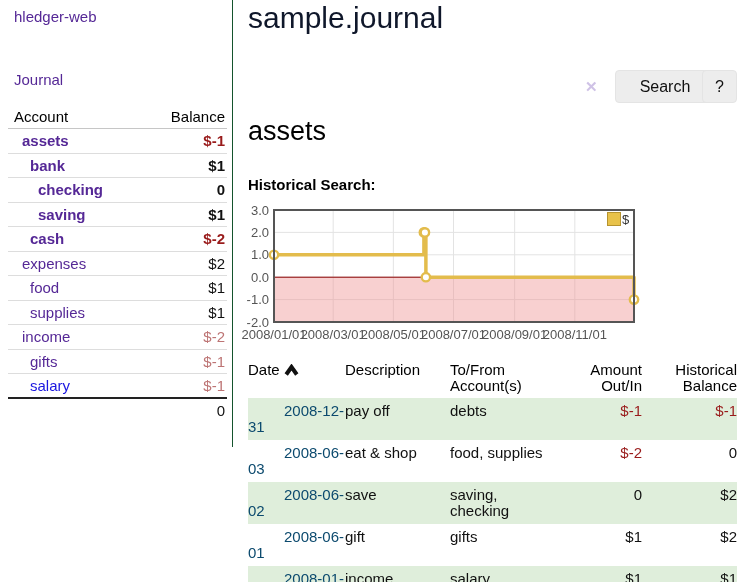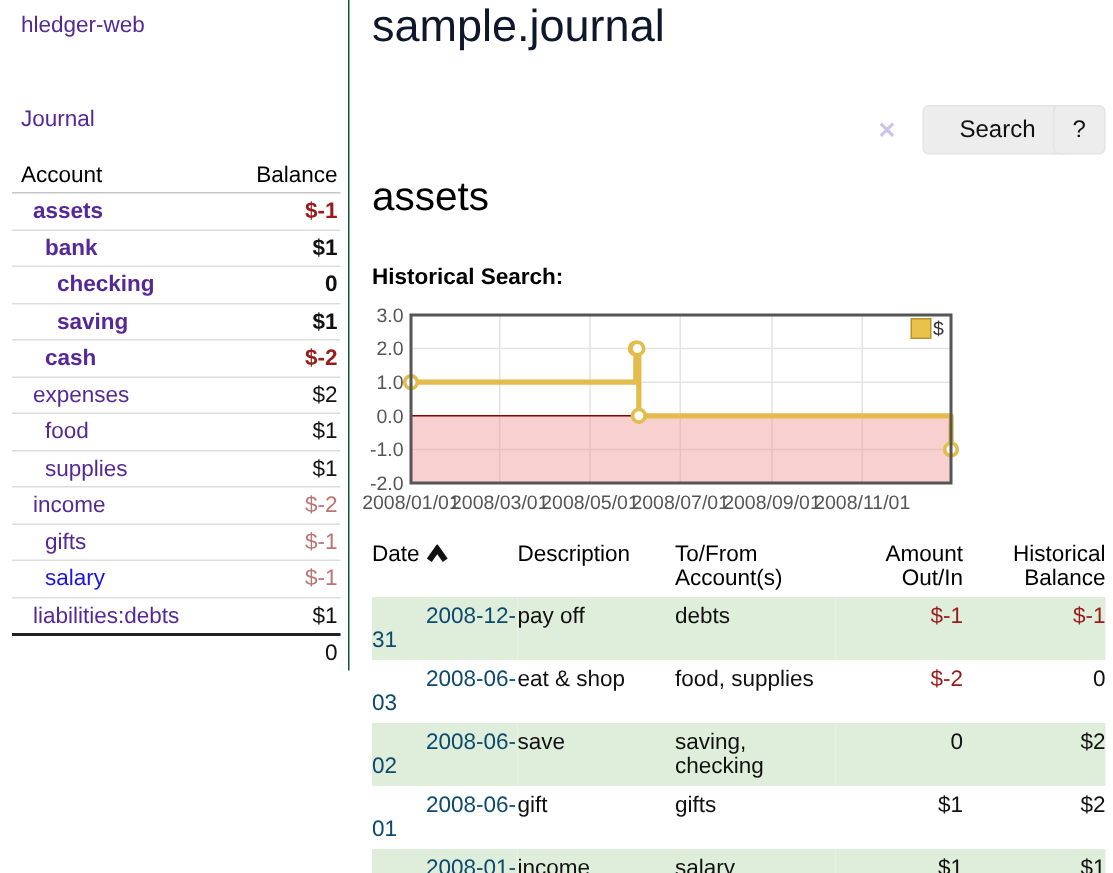--- a/index.html
+++ b/index.html
@@ -110,24 +110,20 @@
         <td class="nm"><a>income</a></td>
         <td class="bal neglight">$-2</td>
       </tr>
       <tr class="lvl2">
         <td class="nm"><a>gifts</a></td>
         <td class="bal neglight">$-1</td>
       </tr>
       <tr class="lvl2">
         <td class="nm"><a class="blue">salary</a></td>
         <td class="bal neglight">$-1</td>
-      </tr>
-      <tr class="lvl1">
-        <td class="nm"><a>liabilities:debts</a></td>
-        <td class="bal">$1</td>
       </tr>
     </tbody>
     <tfoot>
       <tr>
         <td class="nm"></td>
         <td class="bal">0</td>
       </tr>
     </tfoot>
   </table>
 </div>

